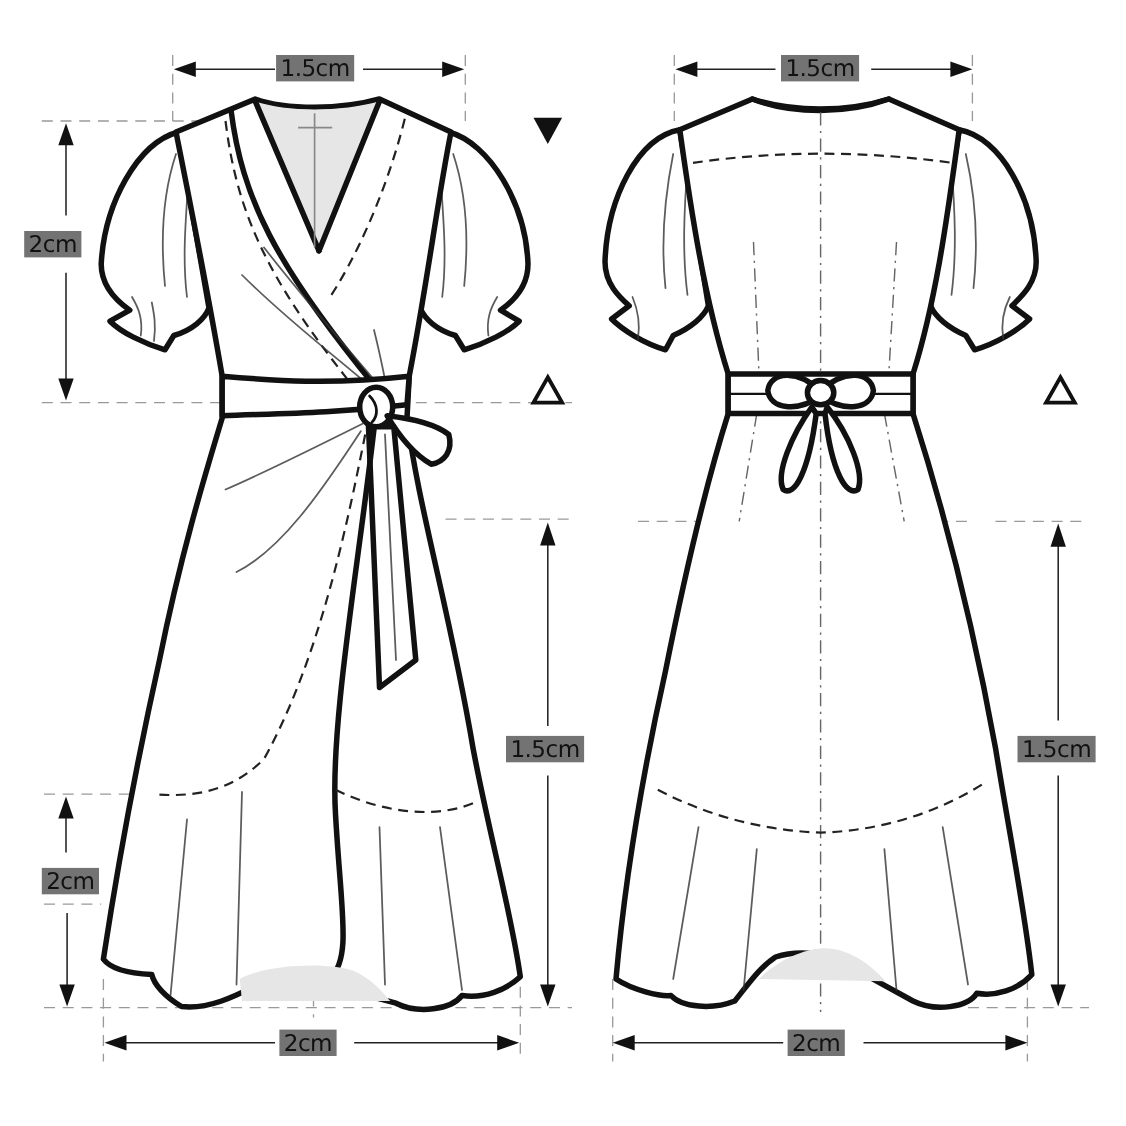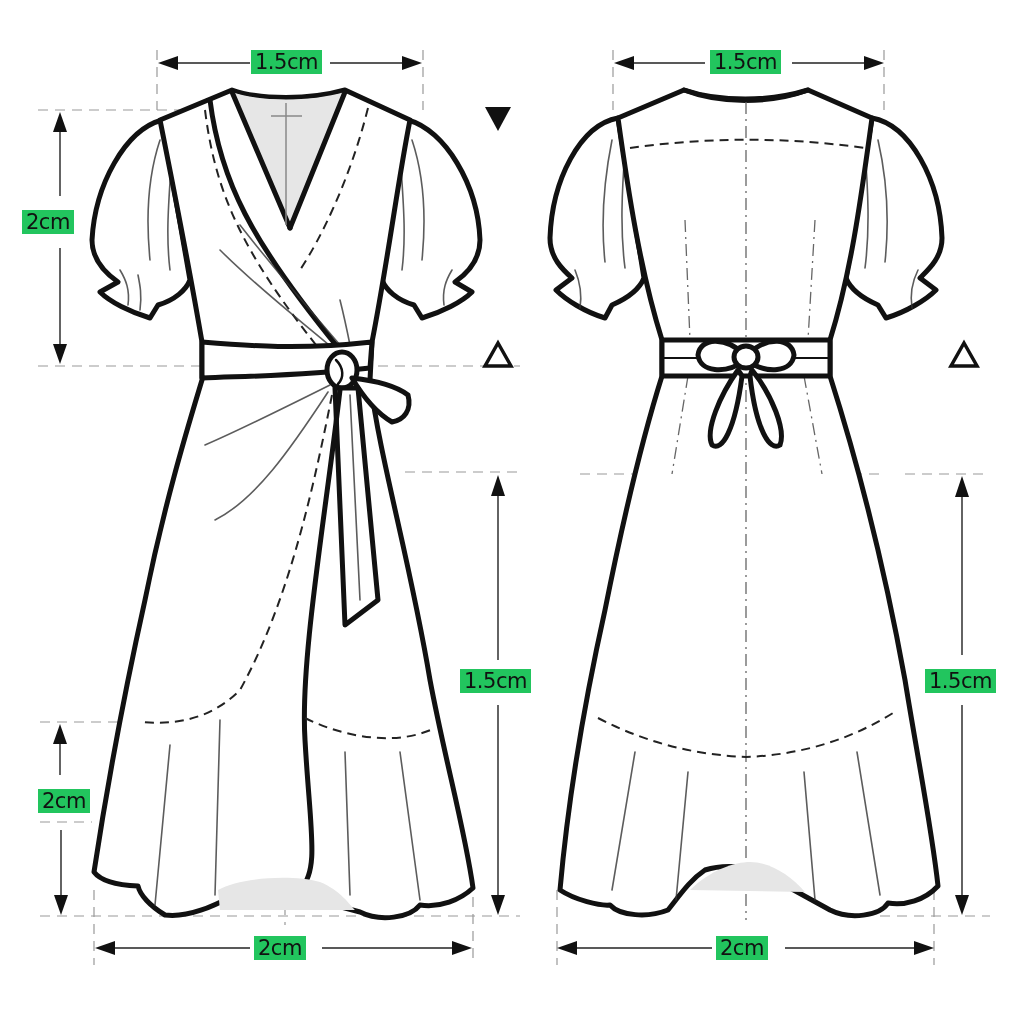--- a/index.html
+++ b/index.html
@@ -1,18 +1,18 @@
 <!DOCTYPE html>
 <html><head>
 <meta charset="utf-8">
 <style>
   html, body { margin:0; padding:0; background:#ffffff; }
   body { width:1024px; height:1024px; position:relative; overflow:hidden; font-family:"DejaVu Sans", sans-serif; }
   #canvas { position:absolute; left:0; top:0; width:1024px; height:1024px; }
-  .label { position:absolute; font-family:"DejaVu Sans", sans-serif; font-size:21px; color:#111; background:#22c55e; padding:0 4px; line-height:24px; white-space:nowrap; letter-spacing:-0.5px; }
+  .label { position:absolute; font-family:"DejaVu Sans", sans-serif; font-size:21px; color:#111; background:#737373; padding:0 4px; line-height:24px; white-space:nowrap; letter-spacing:-0.5px; }
   .outline { fill:#fff; stroke:#111; stroke-width:5; stroke-linejoin:round; stroke-linecap:round; }
   .thin { fill:none; stroke:#111; stroke-width:2.5; stroke-linecap:round; }
   .fold { fill:none; stroke:#333; stroke-width:1.6; stroke-linecap:round; opacity:0.8; }
   .stitch { fill:none; stroke:#222; stroke-width:2; stroke-dasharray:9 6; }
   .guide { fill:none; stroke:#999; stroke-width:1.2; stroke-dasharray:10 7; }
   .center { fill:none; stroke:#666; stroke-width:1.3; stroke-dasharray:12 5 2 5; }
   .dim { stroke:#222; stroke-width:1.4; fill:none; }
   .arrow { fill:#111; }
   .shade { fill:#e6e6e6; stroke:none; }
 </style>

